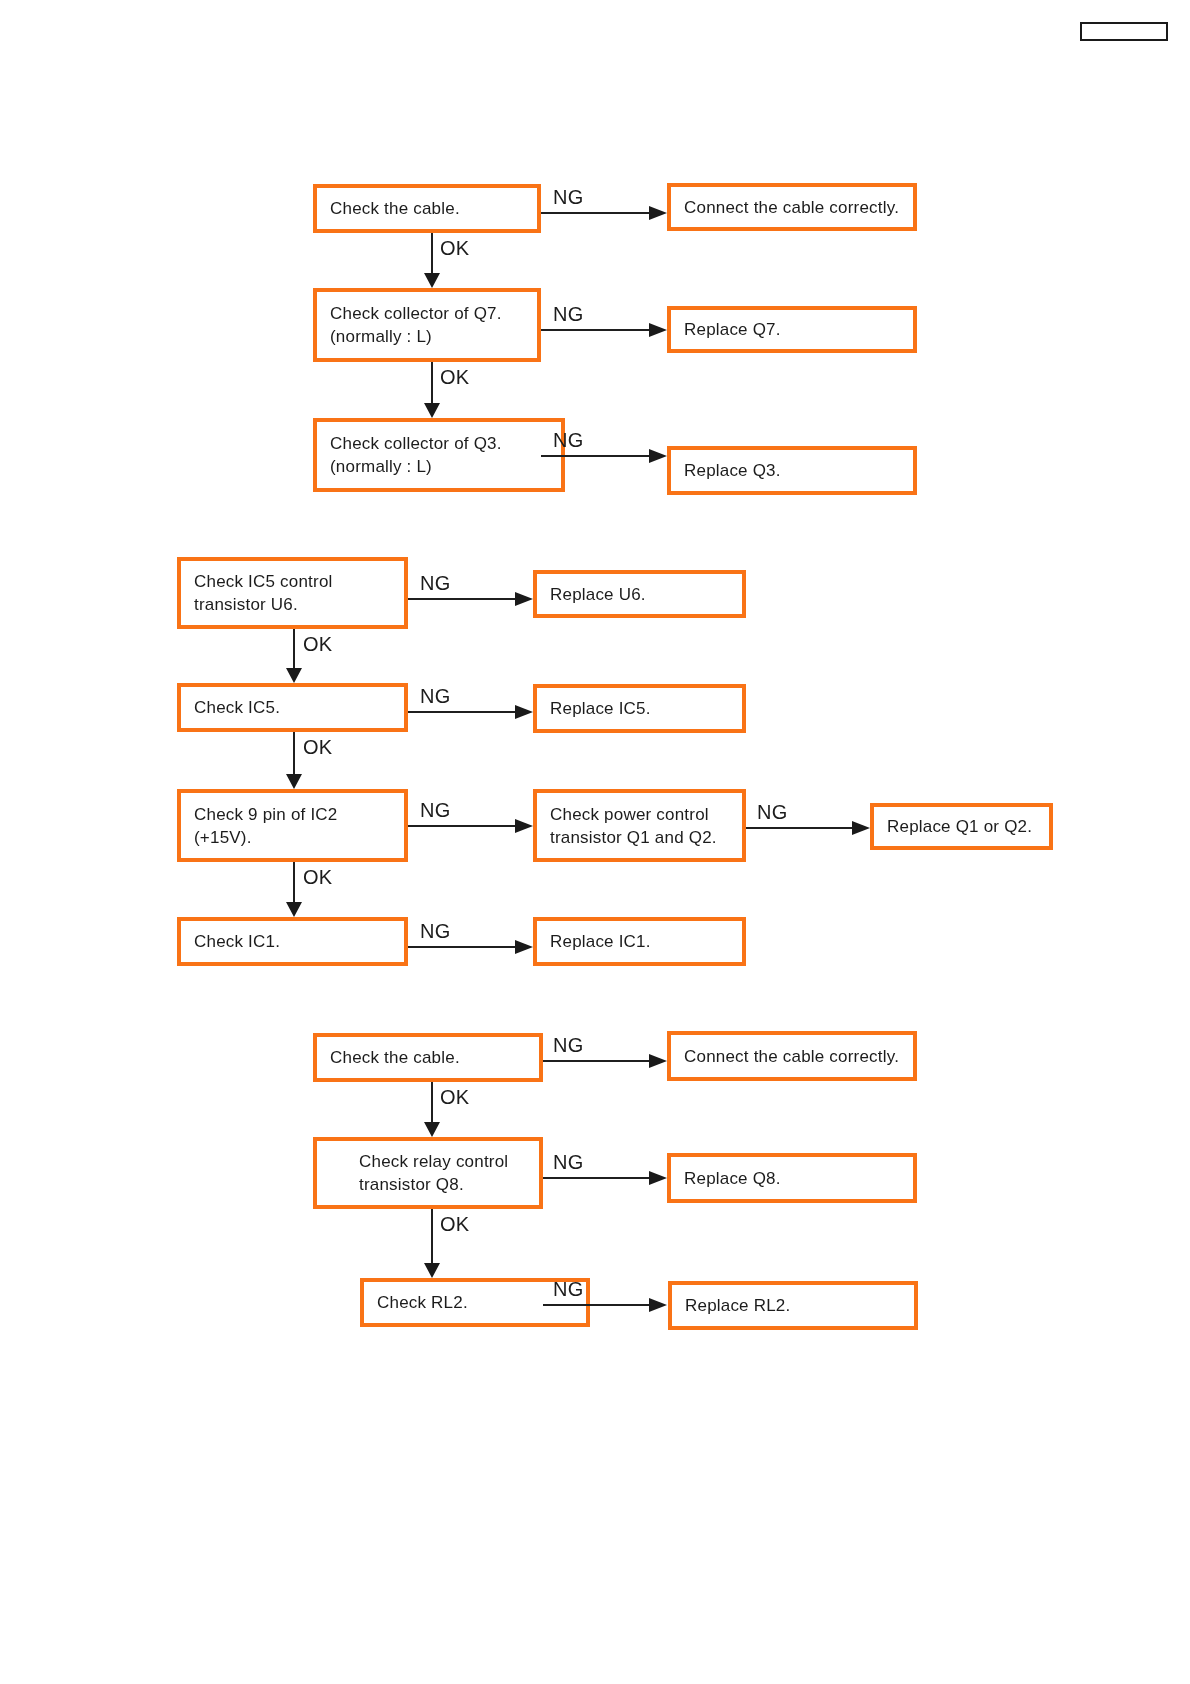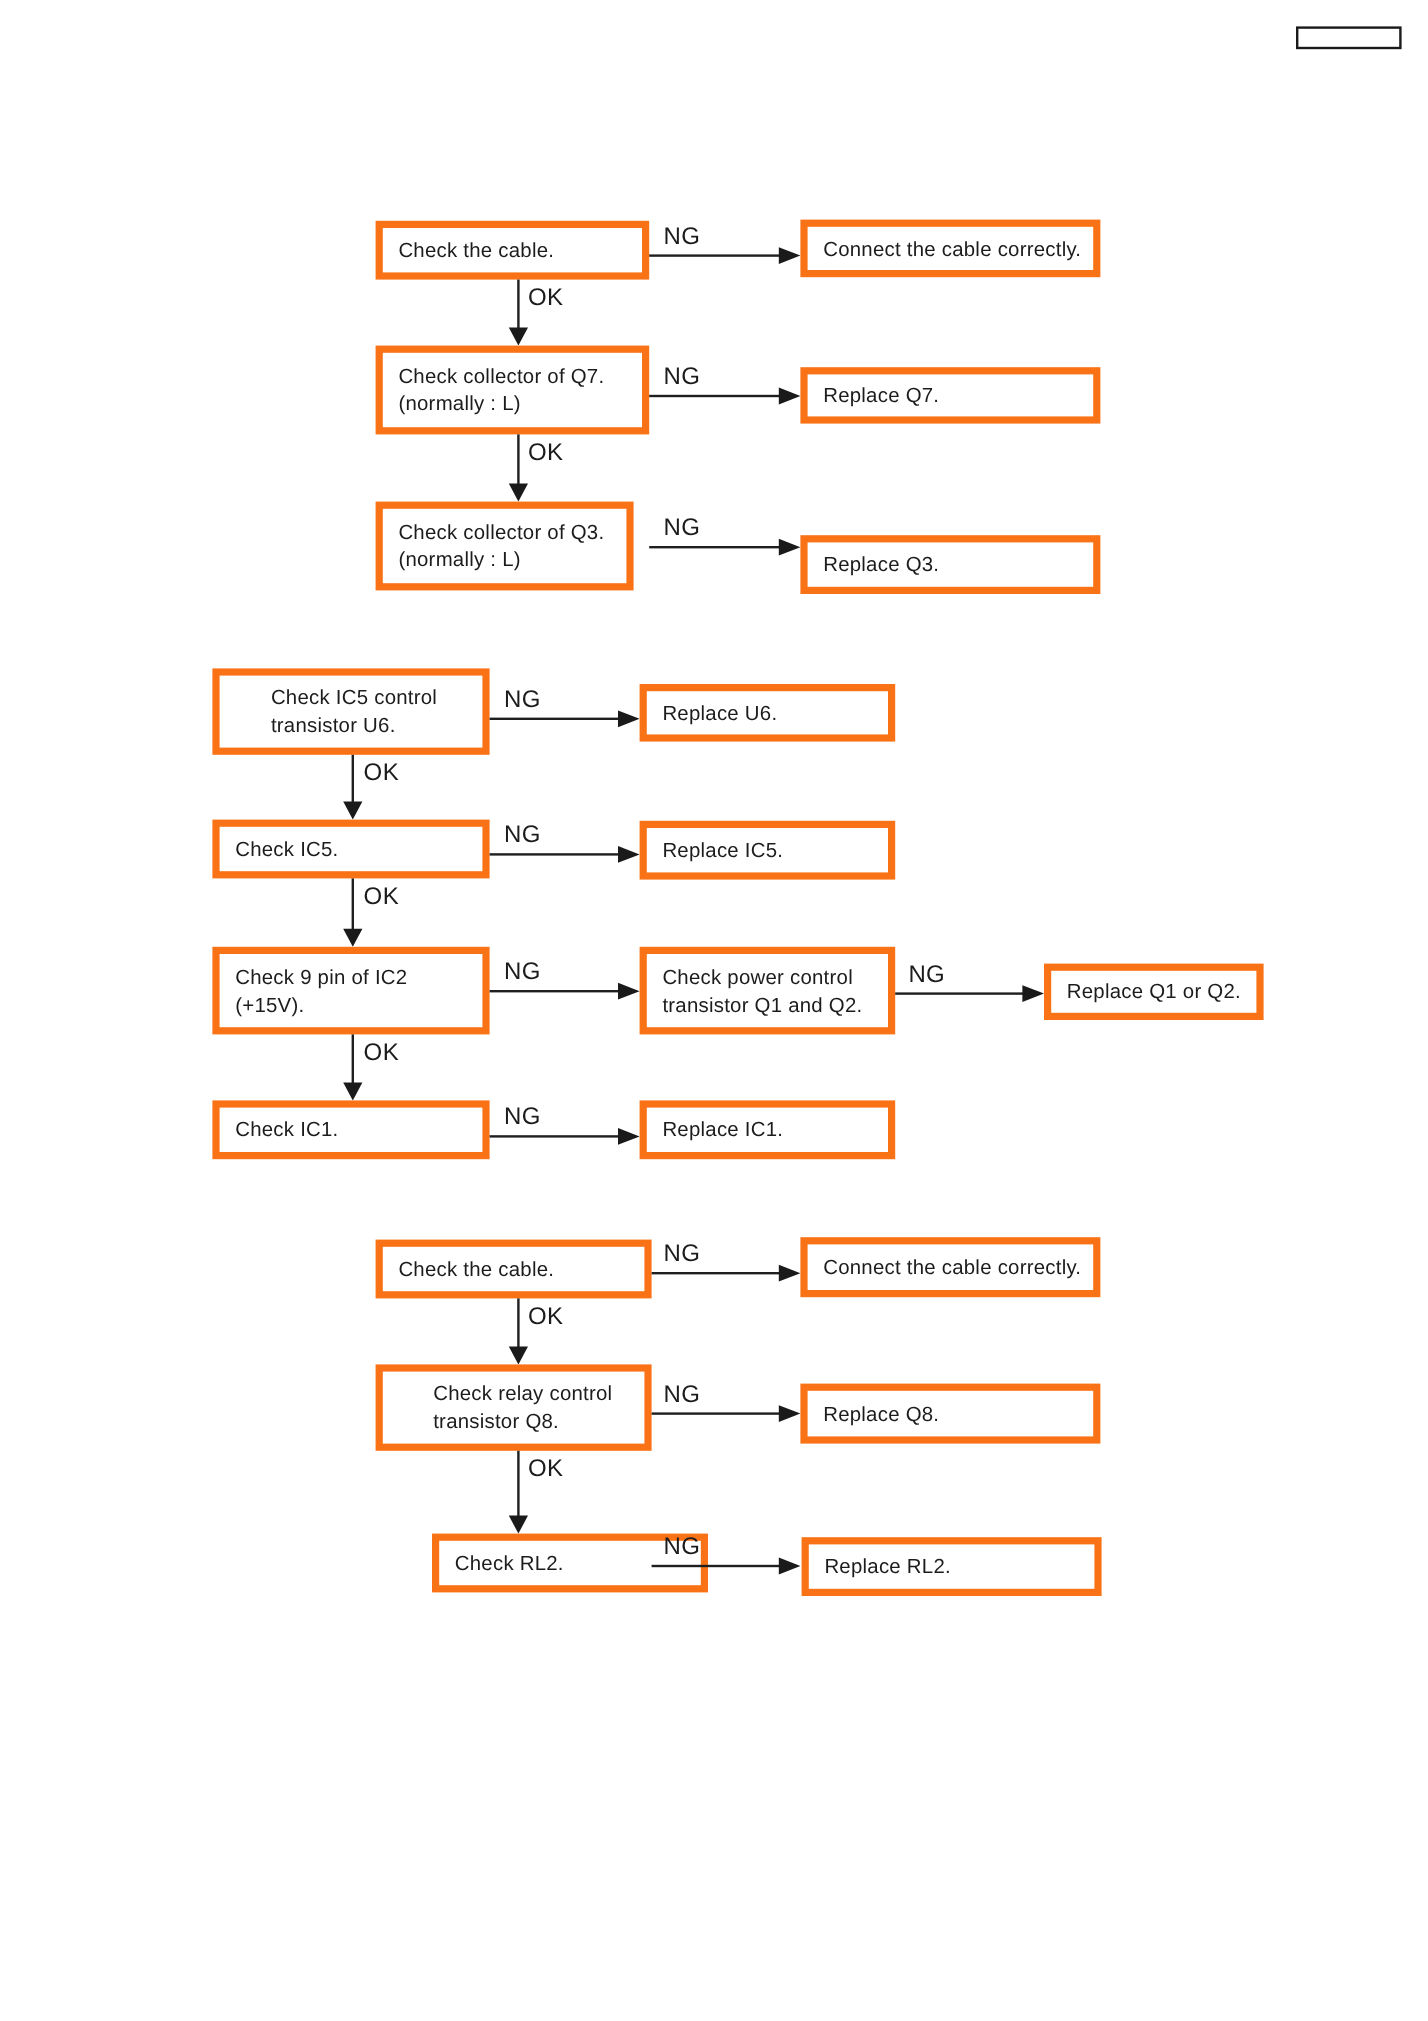--- a/index.html
+++ b/index.html
@@ -14,21 +14,21 @@
   }
   .pagenum-box {
     position: absolute;
     left: 1080px; top: 22px;
     width: 84px; height: 15px;
     border: 2px solid #1a1a1a;
     background: #ffffff;
   }
   .fc-box {
     position: absolute;
-    border: 6px solid #f97316;
+    border: 4px solid #f97316;
     background: #ffffff;
     display: flex;
     align-items: center;
     box-sizing: border-box;
     padding: 0 8px 0 13px;
   }
   .fc-box span {
     font-size: 17px;
     line-height: 23px;
     white-space: pre-line;
@@ -92,33 +92,33 @@
         </div>
         <div class="fc-box" style="left: 667px; top: 306px; width: 250px; height: 47px;">
           <span>Replace Q7.</span>
         </div>
         <div class="h-line" style="left: 541px; top: 329px; width: 110px;"></div>
         <div class="h-head" style="left: 649px; top: 323px;"></div>
         <div class="edge-label" style="left: 553px; top: 303px;">NG</div>
         <div class="v-line" style="left: 431px; top: 362px; height: 43px;"></div>
         <div class="v-head" style="left: 424px; top: 403px;"></div>
         <div class="edge-label" style="left: 440px; top: 366px;">OK</div>
-        <div class="fc-box" style="left: 313px; top: 418px; width: 215px; height: 74px;">
+        <div class="fc-box" style="left: 313px; top: 418px; width: 252px; height: 74px;">
           <span>Check collector of Q3.
 (normally : L)</span>
         </div>
         <div class="fc-box" style="left: 667px; top: 446px; width: 250px; height: 49px;">
           <span>Replace Q3.</span>
         </div>
         <div class="h-line" style="left: 541px; top: 455px; width: 110px;"></div>
         <div class="h-head" style="left: 649px; top: 449px;"></div>
         <div class="edge-label" style="left: 553px; top: 429px;">NG</div>
       </div>
       <div class="flow-group">
-        <div class="fc-box" style="left: 177px; top: 557px; width: 231px; height: 72px; justify-content: center;">
+        <div class="fc-box" style="left: 177px; top: 557px; width: 231px; height: 72px;">
           <span>Check IC5 control
 transistor U6.</span>
         </div>
         <div class="fc-box" style="left: 533px; top: 570px; width: 213px; height: 48px;">
           <span>Replace U6.</span>
         </div>
         <div class="h-line" style="left: 408px; top: 598px; width: 109px;"></div>
         <div class="h-head" style="left: 515px; top: 592px;"></div>
         <div class="edge-label" style="left: 420px; top: 572px;">NG</div>
         <div class="v-line" style="left: 293px; top: 629px; height: 41px;"></div>

